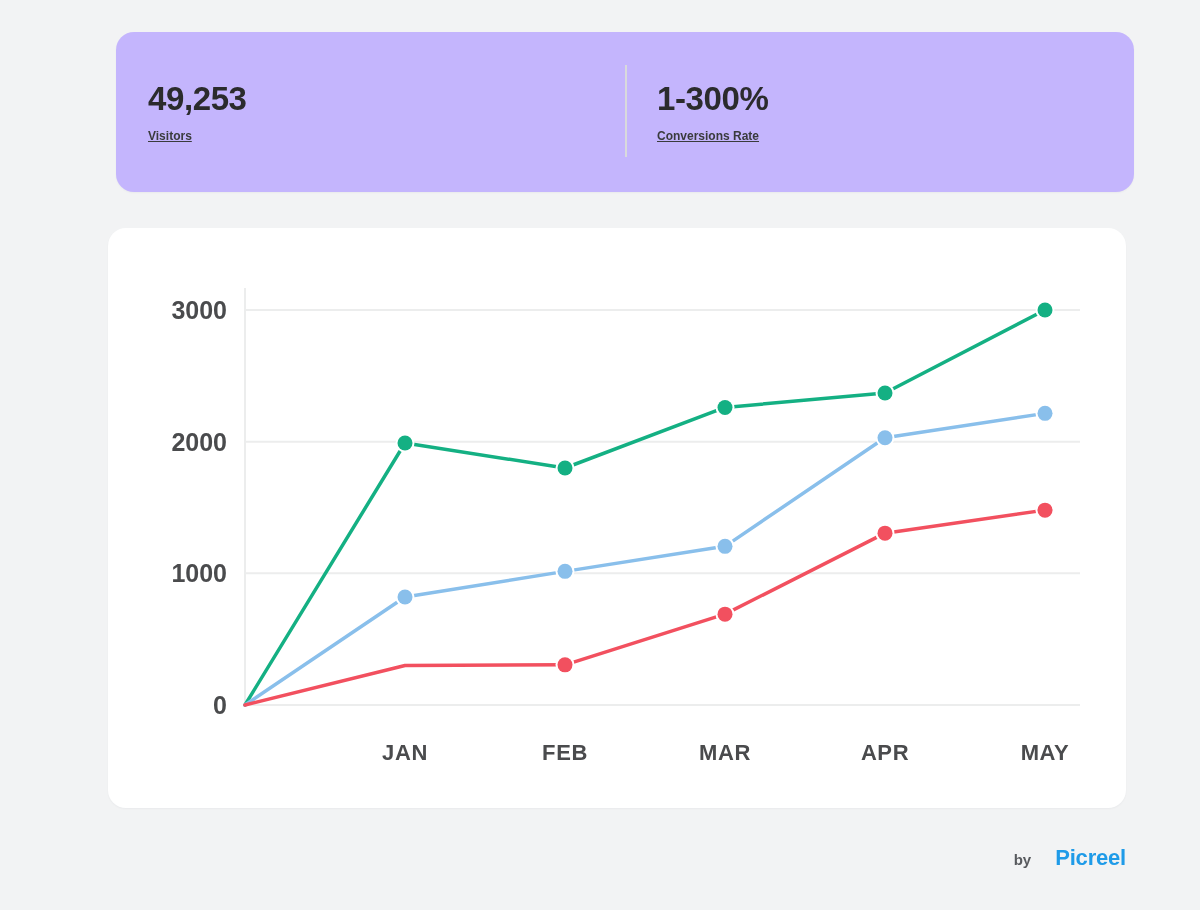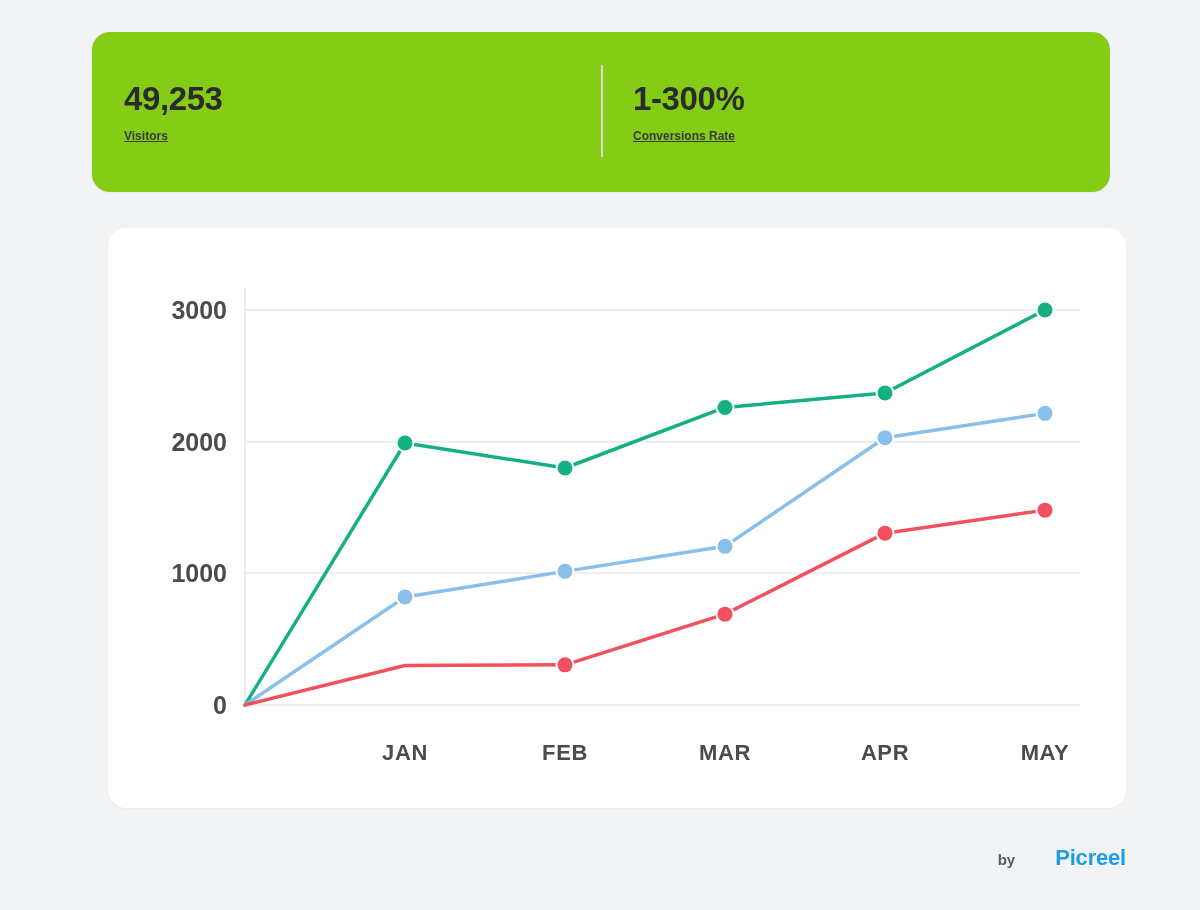--- a/index.html
+++ b/index.html
@@ -15,25 +15,25 @@
   .page {
     position: relative;
     width: 1200px;
     height: 910px;
     background: #f2f3f4;
   }
 
   
   .stats-card {
     position: absolute;
-    left: 92px;
+    left: 116px;
     top: 32px;
     width: 1018px;
     height: 160px;
-    background: #84cc16;
+    background: #c4b5fd;
     border-radius: 18px;
     display: flex;
     align-items: center;
     box-shadow: 0 1px 2px rgba(16,24,40,0.04);
     justify-content: center;
   }
 
   .stat {
     flex: 1 1 0;
     position: relative;
@@ -102,33 +102,32 @@
     letter-spacing: 0.6px;
   }
 
   
   .brand {
     position: absolute;
     right: 74px;
     top: 845px;
     display: flex;
     align-items: baseline;
-    gap: 4px;
+    gap: 24px;
   }
   .brand-by {
     font-size: 15px;
     font-weight: 700;
     color: #585a5e;
   }
   .brand-name {
     font-size: 22px;
     font-weight: 700;
     color: #1f9be8;
     letter-spacing: -0.2px;
-    margin-left: 36px;
   }
 </style>
 </head>
 <body>
 
 <div class="page">
 
   <div class="stats-card">
     <div class="stat">
       <div class="stat-value">49,253</div>

